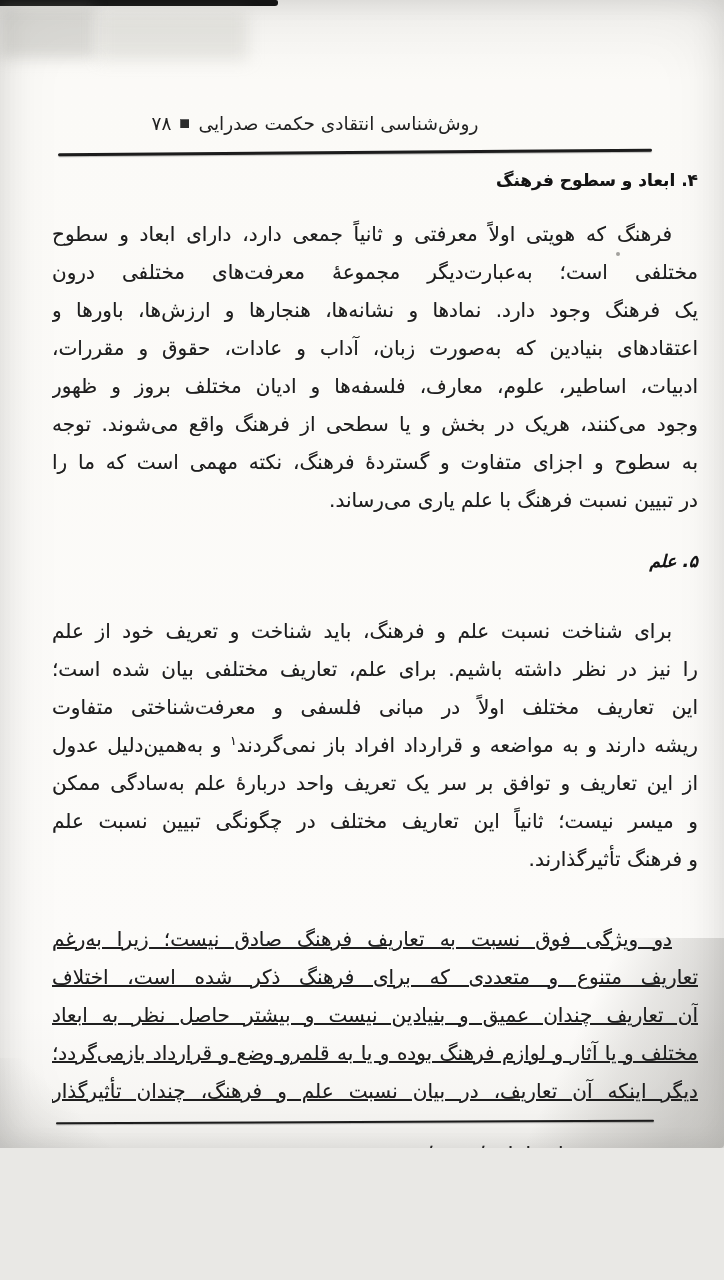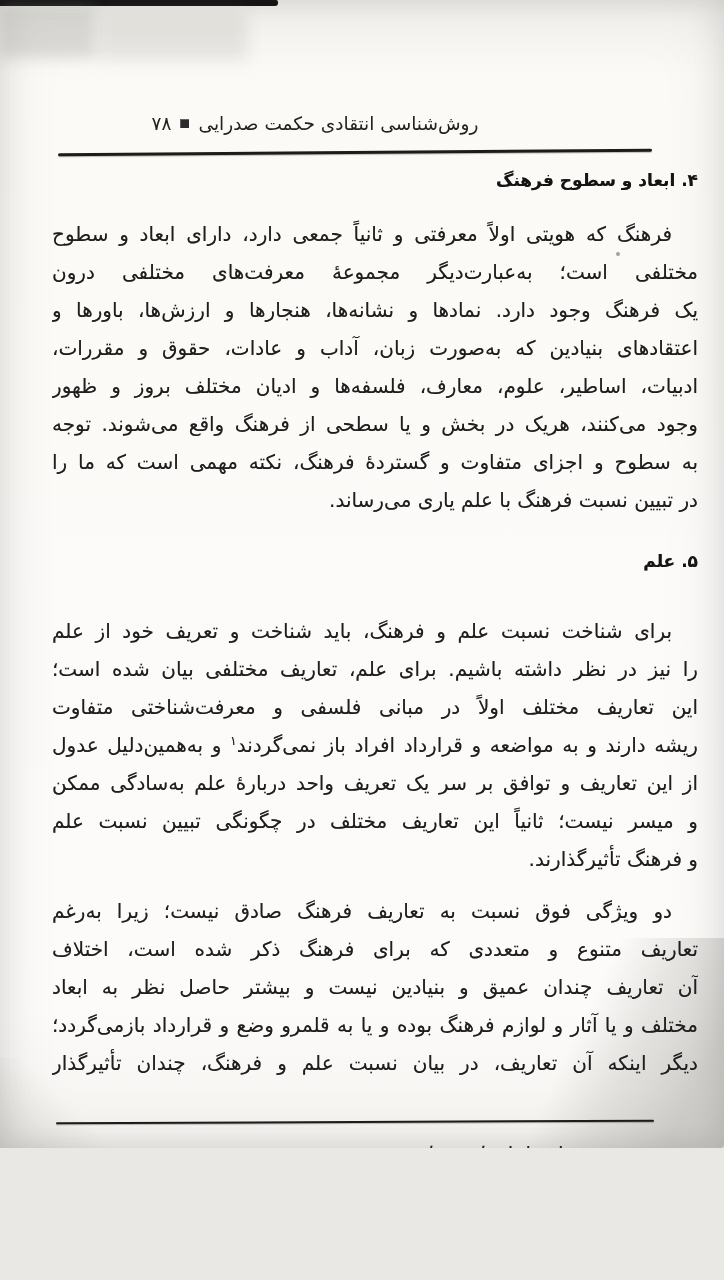--- a/index.html
+++ b/index.html
@@ -34,26 +34,26 @@
   .pagenum{letter-spacing:1px;}
   .sq{width:9px;height:9px;background:#2b2b2b;box-shadow:inset 1px 1px 0 rgba(255,255,255,.25);flex:0 0 auto;}
 
   .rule{position:absolute;background:#1c1c1c;height:2.5px;border-radius:2px;box-shadow:0 1px 1px rgba(0,0,0,.25);}
   .head-rule{top:151px;left:6px;width:594px;transform:rotate(-0.45deg);}
   .foot-rule{top:1121px;left:4px;width:598px;height:2px;transform:rotate(-0.25deg);}
 
   .heading{position:absolute;left:0;right:0;text-align:right;font-weight:bold;font-size:17px;color:#141414;
     text-shadow:0 0 .5px rgba(20,20,20,.5);}
   .h4{top:170px;}
-  .h5{top:551px;}
+  .h5{top:551px;font-style:italic;}
 
   .para{position:absolute;left:0;right:0;}
   .p1{top:215px;}
   .p2{top:612px;}
-  .p3{top:892px;}
+  .p3{top:920px;text-decoration:underline;}
   .line{
     height:38px;line-height:38px;font-size:20px;color:#1e1e1e;
     text-align:justify;text-align-last:justify;overflow:hidden;
     text-shadow:0 0 .6px rgba(35,35,35,.45);
   }
   .indent{padding-right:26px;}
   .end{text-align-last:right;}
   .sup{font-size:12.5px;vertical-align:7px;line-height:0;}
 
   .footnote{

